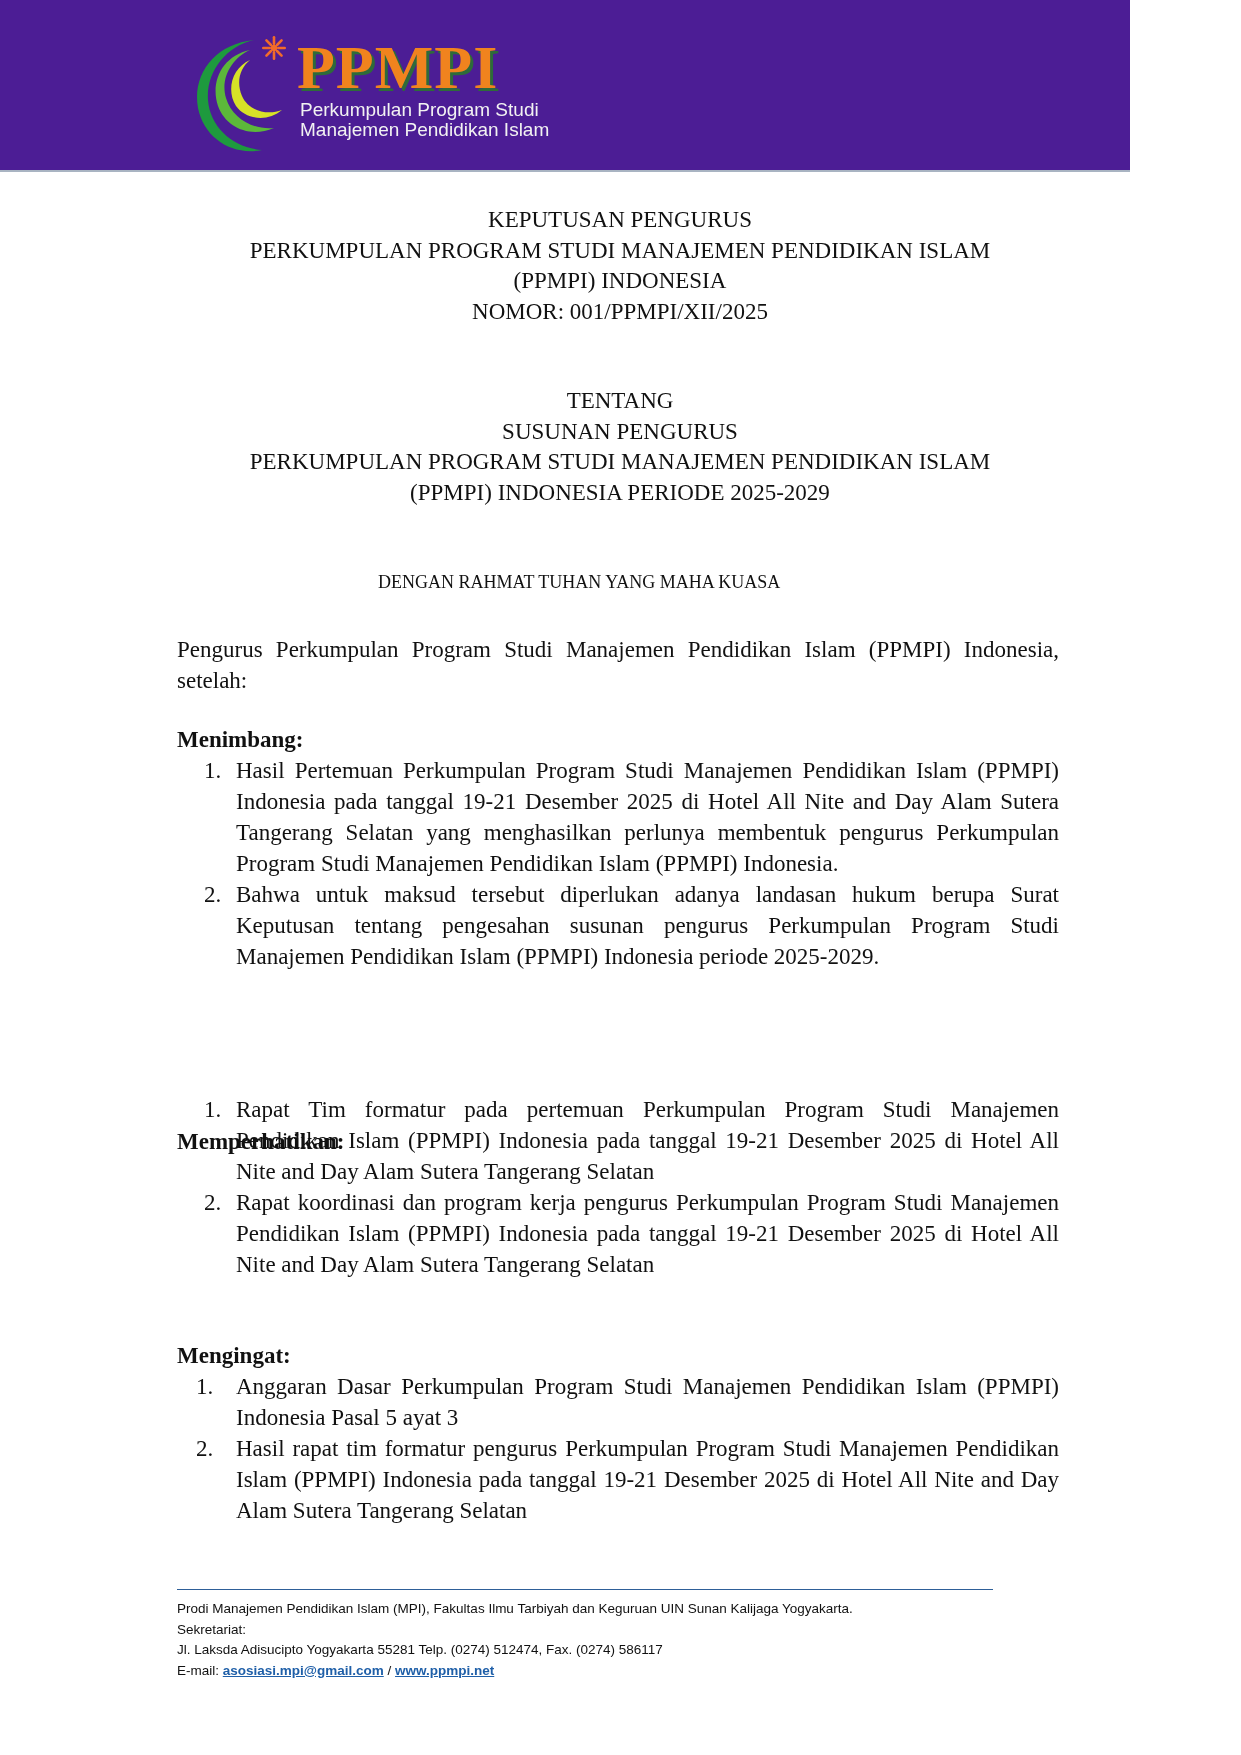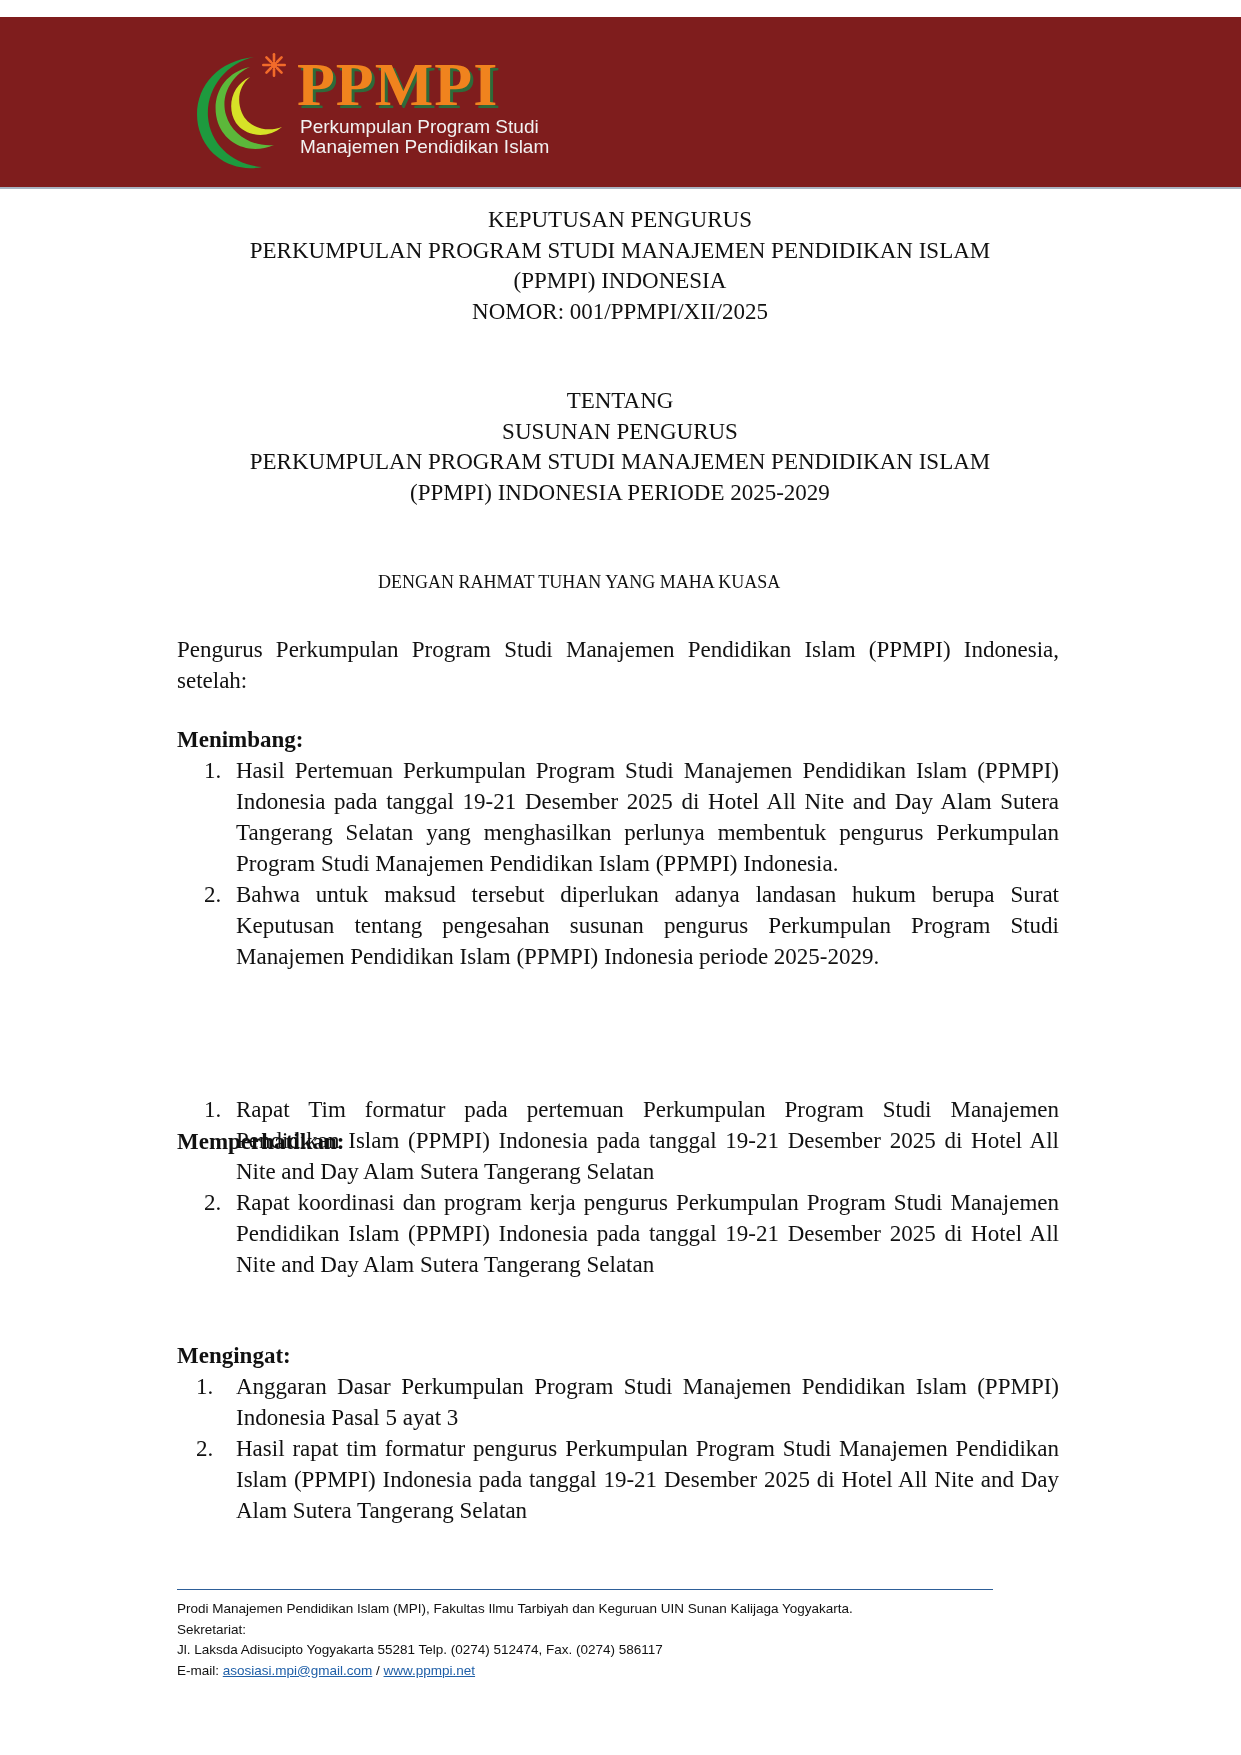--- a/index.html
+++ b/index.html
@@ -1,17 +1,17 @@
 <!DOCTYPE html>
 <html><head>
 <meta charset="utf-8">
 <style>
   html, body { margin:0; padding:0; background:#ffffff; }
   body { width:1241px; height:1755px; position:relative; overflow:hidden; font-family:"Liberation Serif", "DejaVu Serif", serif; color:#111; }
-  .header { position:absolute; left:0; top:0; width:1241px; height:170px; background:#7f1d1d; border-bottom:2px solid #a9b4c2;margin-top:17px; }
+  .header { position:absolute; left:0; top:0; width:1130px; height:170px; background:#4c1d95; border-bottom:2px solid #a9b4c2; }
   .logo { position:absolute; left:192px; top:30px; width:340px; height:130px; }
   .logo svg { position:absolute; left:0; top:0; }
   .logo-title { position:absolute; left:105px; top:4px; font-family:"Liberation Serif", serif; font-weight:bold; font-size:62px; line-height:66px; color:#f0831e; letter-spacing:1px; text-shadow:3px 3px 0 #2e6b3a; }
   .logo-sub { position:absolute; left:108px; font-family:"Liberation Sans", sans-serif; font-size:19px; line-height:19px; color:#f2f2f2; white-space:nowrap; }
   .logo-sub.l1 { top:70px; }
   .logo-sub.l2 { top:90px; }
 
   .center-block { position:absolute; left:150px; width:940px; text-align:center; font-weight:normal; font-size:23px; line-height:30.5px; }
   .title-block { top:205px; }
   .about-block { top:386px; }
@@ -20,21 +20,21 @@
   .para { position:absolute; left:177px; width:882px; font-size:23px; line-height:31px; text-align:justify; }
   .intro { top:634px; }
   .section-head { position:absolute; left:177px; font-weight:bold; font-size:23px; line-height:31px; }
   .list { position:absolute; left:177px; width:882px; margin:0; padding:0; list-style:none; }
   .list li { position:relative; padding-left:59px; font-size:23px; line-height:31px; text-align:justify; }
   .list li .num { position:absolute; left:27px; top:0; }
   .list.wide li .num { left:19px; }
 
   .footer-rule { position:absolute; left:177px; top:1589px; width:816px; height:0; border-top:1.5px solid #2e5f98; }
   .footer { position:absolute; left:177px; top:1599px; font-family:"Liberation Sans", sans-serif; font-size:13.5px; line-height:20.5px; color:#111; white-space:nowrap; }
-  .footer a { color:#1f5fa8; text-decoration:underline; }
+  .footer a { color:#1f5fa8; text-decoration:underline;font-weight:bold; }
 </style>
 </head>
 <body>
 
 <div class="header">
   <div class="logo">
     <svg width="110" height="130" viewBox="0 0 110 130">
 
       <path d="M62 10 C22 14 0 45 6 78 C12 108 40 126 70 120 C42 118 18 98 16 70 C14 42 34 16 62 10 Z" fill="#1e9a3e"></path>
 

